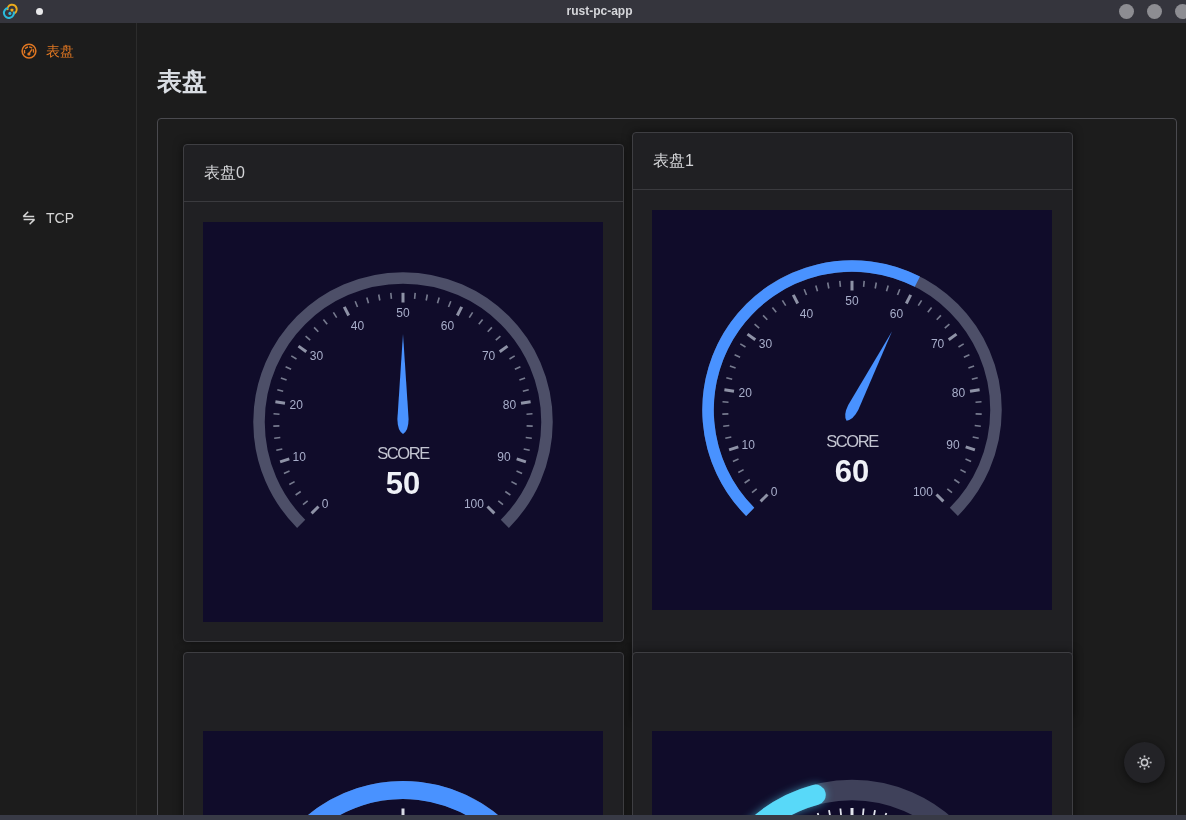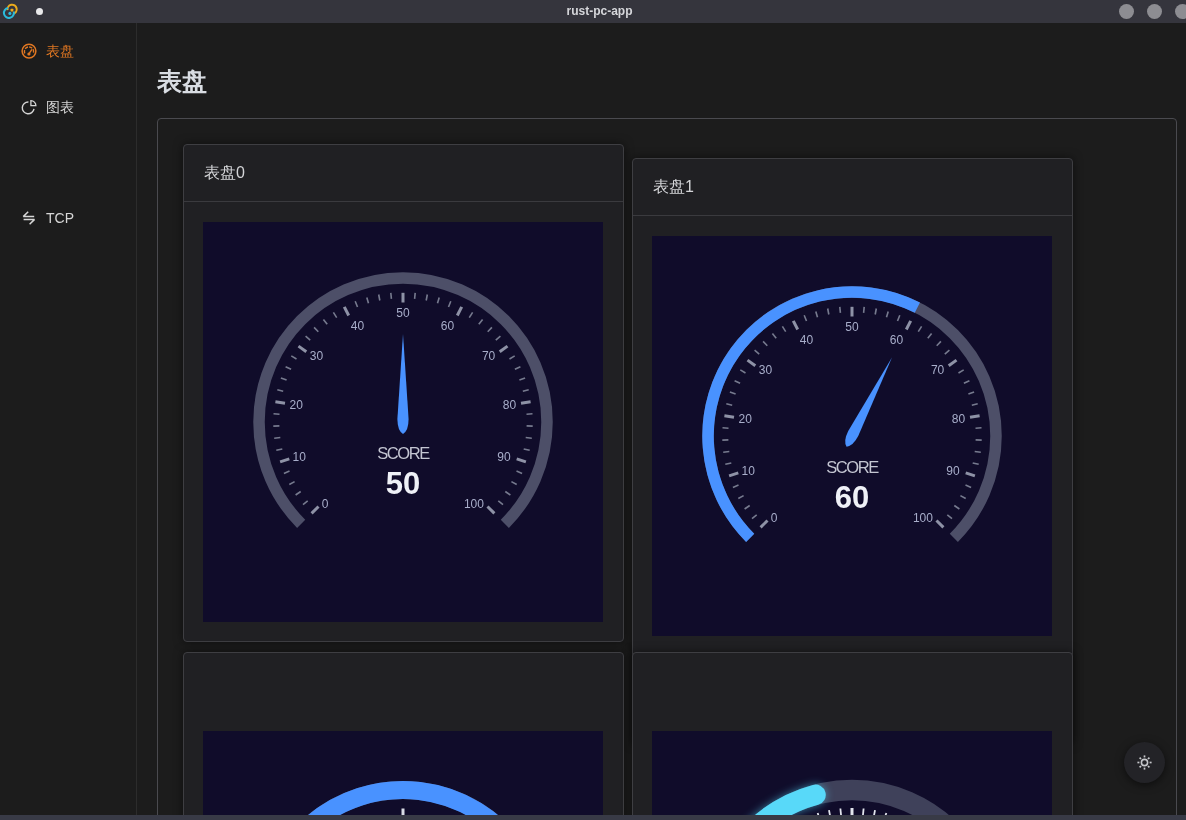--- a/index.html
+++ b/index.html
@@ -43,27 +43,20 @@
 </div>
 <div id="sidebar">
   <div class="mi active" style="top:8px">
     <svg width="16" height="16" viewBox="0 0 16 16" fill="none" stroke="#E07722">
       <circle cx="8" cy="8.1" r="6.9" stroke-width="1.5"></circle>
       <path d="M 3.8 10.4 A 4.6 4.6 0 1 1 12.2 10.4" stroke-width="1.4" stroke-dasharray="3.4 1.2"></path>
       <line x1="8.1" y1="10.7" x2="10.9" y2="6.3" stroke-width="1.4"></line>
       <circle cx="7.9" cy="11" r="1.6" fill="#E07722" stroke="none"></circle>
     </svg>
     <div class="txt">表盘</div>
-  </div>
-  <div class="mi" style="top:63.5px">
-    <svg width="16" height="16" viewBox="0 0 16 16" fill="none" stroke="#D6D6D6" stroke-width="1.4">
-      <path d="M 7.41 2.95 A 5.9 5.9 0 1 0 13.01 9.82"></path>
-      <path d="M 9.9 6.7 L 9.9 1.7 A 5 5 0 0 1 14.9 6.7 Z" stroke-width="1.3"></path>
-    </svg>
-    <div class="txt">图表</div>
   </div>
   <div class="mi" style="top:174.5px">
     <svg width="16" height="16" viewBox="0 0 16 16" stroke="#D6D6D6" stroke-width="1.5" fill="none">
       <path d="M2.2 6.6 L13.2 6.6 M2.2 6.6 L7.2 1.8"></path>
       <path d="M13.6 9.4 L2.6 9.4 M13.6 9.4 L8.6 14.2"></path>
     </svg>
     <div class="txt">TCP</div>
   </div>
 </div>
 <div id="main-title">表盘</div>
@@ -134,21 +127,21 @@
 <text x="306.4" y="182.5" font-size="12" fill="#A8AECA" text-anchor="middle" dominant-baseline="central">80</text>
 <text x="300.9" y="234.5" font-size="12" fill="#A8AECA" text-anchor="middle" dominant-baseline="central">90</text>
 <text x="270.9" y="281.6" font-size="12" fill="#A8AECA" text-anchor="middle" dominant-baseline="central">100</text>
 <g transform="translate(200 200) rotate(0.0)">
           <path d="M0,-88 L-5.6,-3 Q-5.6,8.5 0,12 Q5.6,8.5 5.6,-3 Z" fill="#4992FF"></path>
         </g>
 <text x="200" y="231" font-size="16.5" letter-spacing="-1.4" fill="#C4C6D2" text-anchor="middle" dominant-baseline="central">SCORE</text>
 <text x="200" y="261" font-size="31" font-weight="bold" fill="#EFF1F7" text-anchor="middle" dominant-baseline="central">50</text>
 </svg></div>
 </div>
-<div class="card" style="left:632px; top:158px; height:586px;">
+<div class="card" style="left:632px; top:132px; height:586px;">
   <div class="hd">表盘1</div>
   <div class="chart"><svg width="400" height="400" viewBox="0 0 400 400" font-family="Liberation Sans, sans-serif">
 <path d="M 98.18 301.82 A 144 144 0 1 1 301.82 301.82" stroke="#4D4F68" stroke-width="11.5" fill="none"></path>
 <path d="M 98.18 301.82 A 144 144 0 0 1 265.37 71.70" stroke="#4992FF" stroke-width="11.5" fill="none"></path>
 <line x1="115.5" y1="284.5" x2="108.6" y2="291.4" stroke="#8E92A6" stroke-width="3"></line>
 <line x1="104.7" y1="278.8" x2="100.0" y2="282.7" stroke="#777B8F" stroke-width="1.6"></line>
 <line x1="97.7" y1="269.5" x2="92.6" y2="273.0" stroke="#777B8F" stroke-width="1.6"></line>
 <line x1="91.6" y1="259.6" x2="86.3" y2="262.5" stroke="#777B8F" stroke-width="1.6"></line>
 <line x1="86.5" y1="249.1" x2="80.9" y2="251.5" stroke="#777B8F" stroke-width="1.6"></line>
 <line x1="86.3" y1="236.9" x2="77.1" y2="239.9" stroke="#8E92A6" stroke-width="3"></line>

